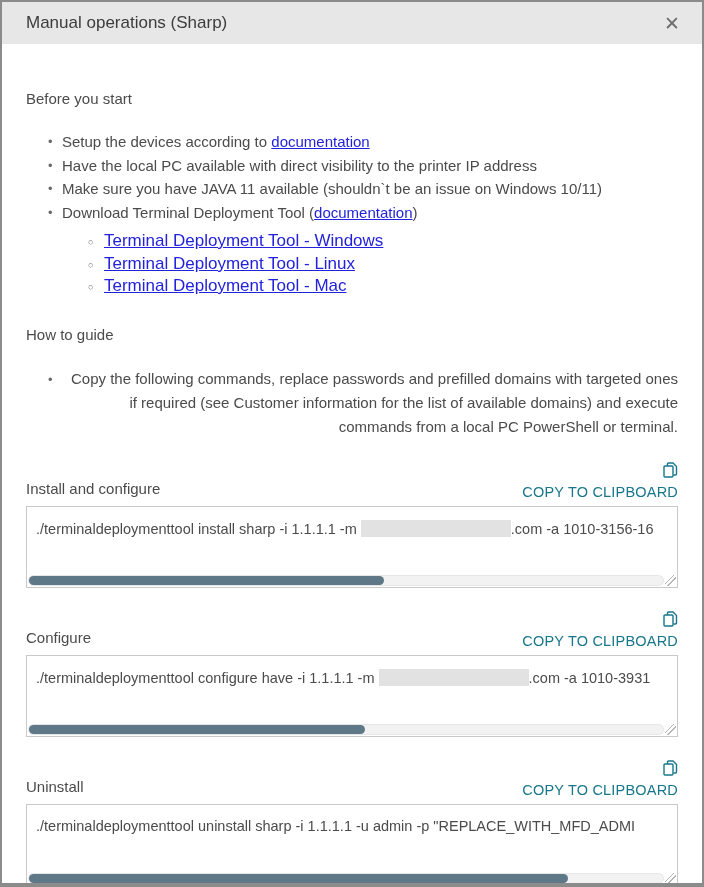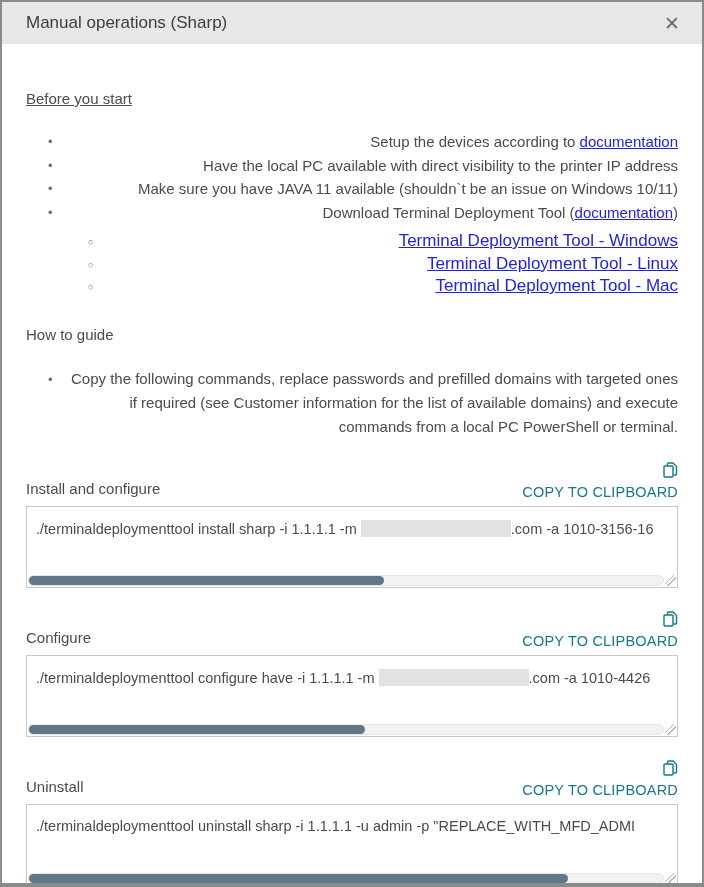--- a/index.html
+++ b/index.html
@@ -23,30 +23,29 @@
   }
   .modal-title { font-size:17px; color:#3c3c3c; }
   .close-x {
     font-size:19px; font-weight:700; color:#6e6e6e;
     cursor:pointer; line-height:1;
   }
 
   .modal-body { flex:1 1 auto; padding:0 24px; }
 
   .section-heading { font-size:15px; color:#4b4b4b; }
-  .heading-before { margin-top:46px;text-decoration:underline; }
+  .heading-before { margin-top:46px; }
   .heading-how { margin-top:28px; }
 
   ul.plain { list-style:none; }
   ul.main-list { margin-top:24px; padding-left:22px; }
   ul.main-list > li {
     position:relative; padding-left:14px;
     font-size:15px; line-height:22.5px; margin-bottom:1px;
     color:#4b4b4b;
-    text-align:right;
   }
   ul.main-list > li::before {
     content:"•"; position:absolute; left:0; top:0;
     color:#6b6b6b; font-size:13px;
   }
   ul.sub-list { margin-top:6px; padding-left:28px; }
   ul.sub-list > li {
     position:relative; padding-left:14px;
     font-size:17px; line-height:22.5px; margin-bottom:0px;
   }
@@ -192,21 +191,21 @@
         <div class="copy-btn">
           <svg width="15" height="16" viewBox="0 0 15 16" fill="none" stroke="#17768a" stroke-width="1.4">
             <rect x="1" y="4" width="9" height="11" rx="1"></rect>
             <path d="M4.5 4 V2 a1 1 0 0 1 1-1 H10 l3.5 3.5 V12 a1 1 0 0 1 -1 1 H10.5"></path>
           </svg>
           <span>COPY TO CLIPBOARD</span>
         </div>
       </div>
       <div class="code-box">
         <div class="code-line">
-          <span>./terminaldeploymenttool configure have -i 1.1.1.1 -m </span><span class="redact" style="width:150px"></span><span>.com -a 1010-4426</span>
+          <span>./terminaldeploymenttool configure have -i 1.1.1.1 -m </span><span class="redact" style="width:150px"></span><span>.com -a 1010-3931</span>
         </div>
         <div class="hscrollbar">
           <div class="hthumb" style="width:53%"></div>
         </div>
         <div class="resize-grip"></div>
       </div>
     </div>
 
     <div class="cmd-section">
       <div class="cmd-head">

